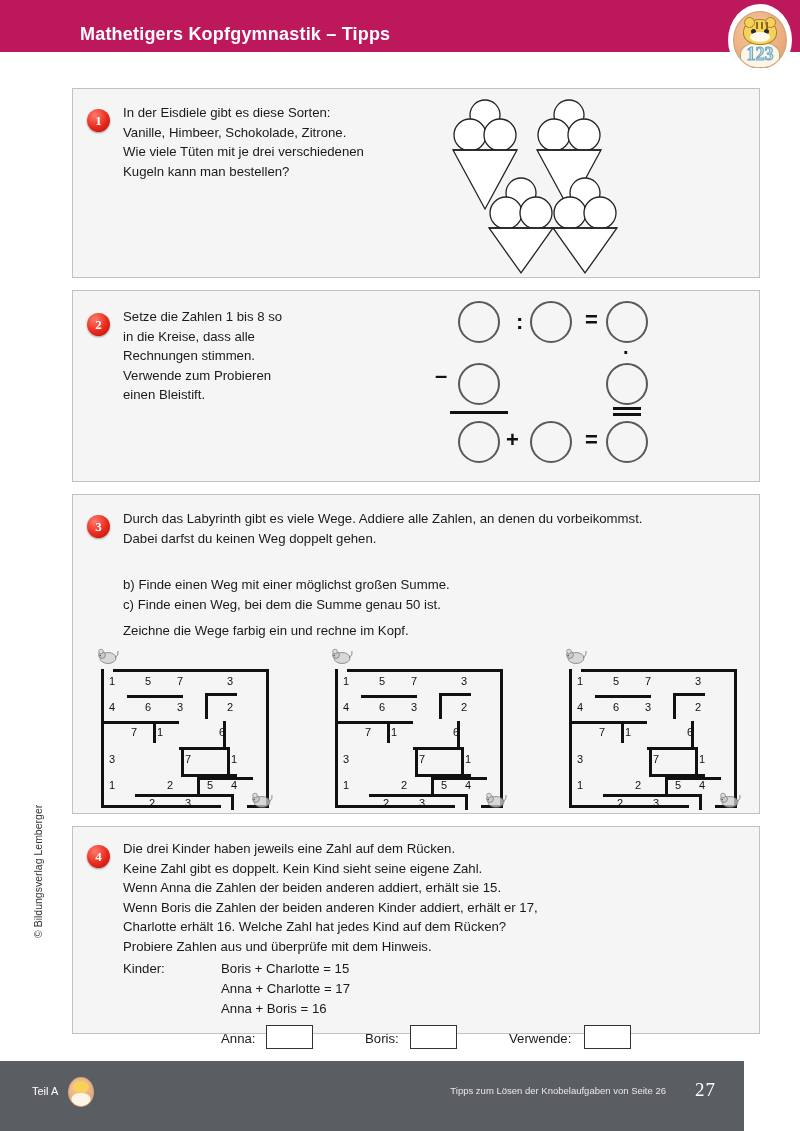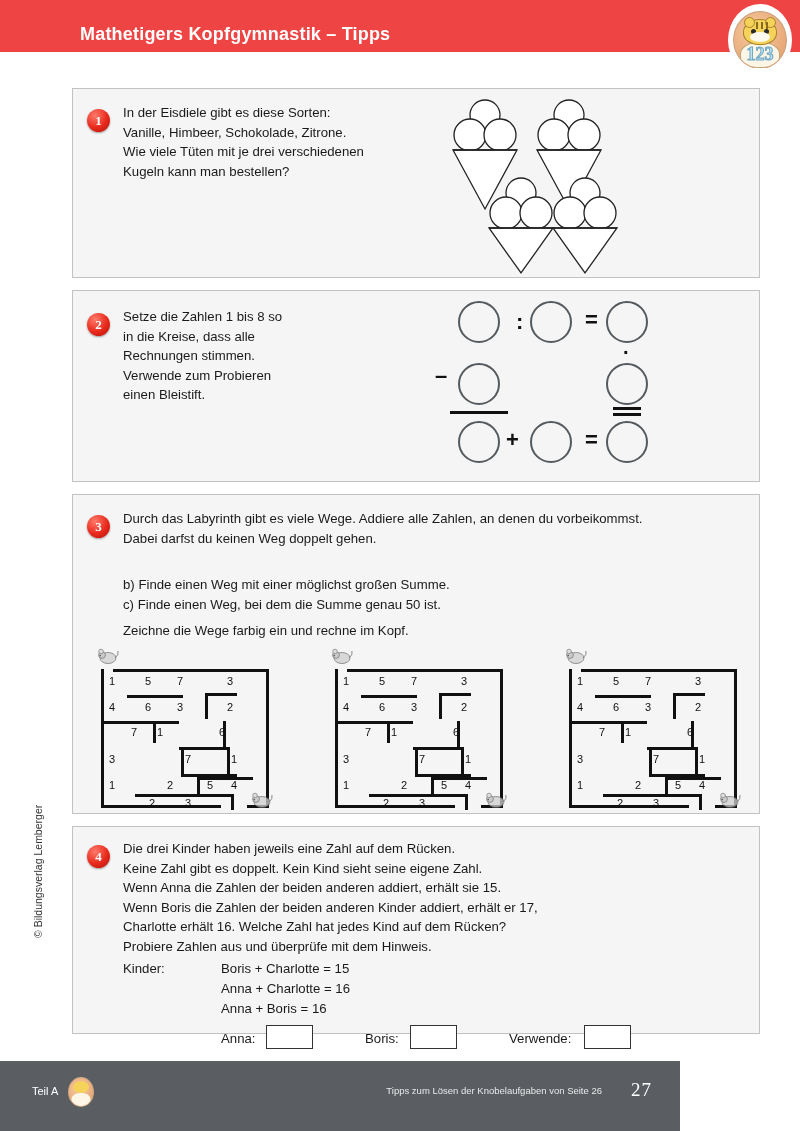--- a/index.html
+++ b/index.html
@@ -8,21 +8,21 @@
     width:800px; height:1131px;
     font-family:"Liberation Sans", sans-serif;
     background:#ffffff;
     position:relative;
     overflow:hidden;
   }
 
   
   .header {
     position:absolute; left:0; top:0; width:800px; height:52px;
-    background:#ef4444;
+    background:#be185d;
   }
   .header-title {
     position:absolute; left:80px; top:24px;
     color:#ffffff; font-size:18px; font-weight:bold;
     letter-spacing:0.2px;
   }
   .tiger-badge {
     position:absolute; right:8px; top:4px;
     width:64px; height:72px;
     background:#ffffff;
@@ -114,21 +114,21 @@
 
   
   .ansbox {
     position:absolute; width:47px; height:24px;
     border:1.2px solid #333; background:#ffffff;
   }
   .anslabel { position:absolute; font-size:13.2px; color:#1a1a1a; }
 
   
   .footer {
-    position:absolute; left:0; top:1061px; width:680px; height:70px;
+    position:absolute; left:0; top:1061px; width:744px; height:70px;
     background:#5a5e63;
   }
   .f-teil { position:absolute; left:32px; top:24px; color:#fff; font-size:11px; }
   .f-badge {
     position:absolute; left:68px; top:16px; width:26px; height:30px;
     border-radius:50%;
     background:radial-gradient(circle at 40% 35%, #f6c9a0 0%, #e8a877 70%, #d89760 100%);
     border:1px solid #cfa882; overflow:hidden;
   }
   .f-badge .fb-face {
@@ -428,21 +428,21 @@
     <div class="badge" style="top:18px;">4</div>
     <div class="btext" style="left:50px; top:12px;">Die drei Kinder haben jeweils eine Zahl auf dem Rücken.
 Keine Zahl gibt es doppelt. Kein Kind sieht seine eigene Zahl.
 Wenn Anna die Zahlen der beiden anderen addiert, erhält sie 15.
 Wenn Boris die Zahlen der beiden anderen Kinder addiert, erhält er 17,
 Charlotte erhält 16. Welche Zahl hat jedes Kind auf dem Rücken?
 Probiere Zahlen aus und überprüfe mit dem Hinweis.</div>
 
     <div class="btext" style="left:50px; top:132px;">Kinder:</div>
     <div class="btext" style="left:148px; top:132px;">Boris + Charlotte = 15</div>
-    <div class="btext" style="left:148px; top:152px;">Anna + Charlotte = 16</div>
+    <div class="btext" style="left:148px; top:152px;">Anna + Charlotte = 17</div>
     <div class="btext" style="left:148px; top:172px;">Anna + Boris        = 16</div>
 
     <div class="anslabel" style="left:148px; top:204px;">Anna:</div>
     <div class="ansbox" style="left:193px; top:198px;"></div>
 
     <div class="anslabel" style="left:292px; top:204px;">Boris:</div>
     <div class="ansbox" style="left:337px; top:198px;"></div>
 
     <div class="anslabel" style="left:436px; top:204px;">Verwende:</div>
     <div class="ansbox" style="left:511px; top:198px;"></div>

